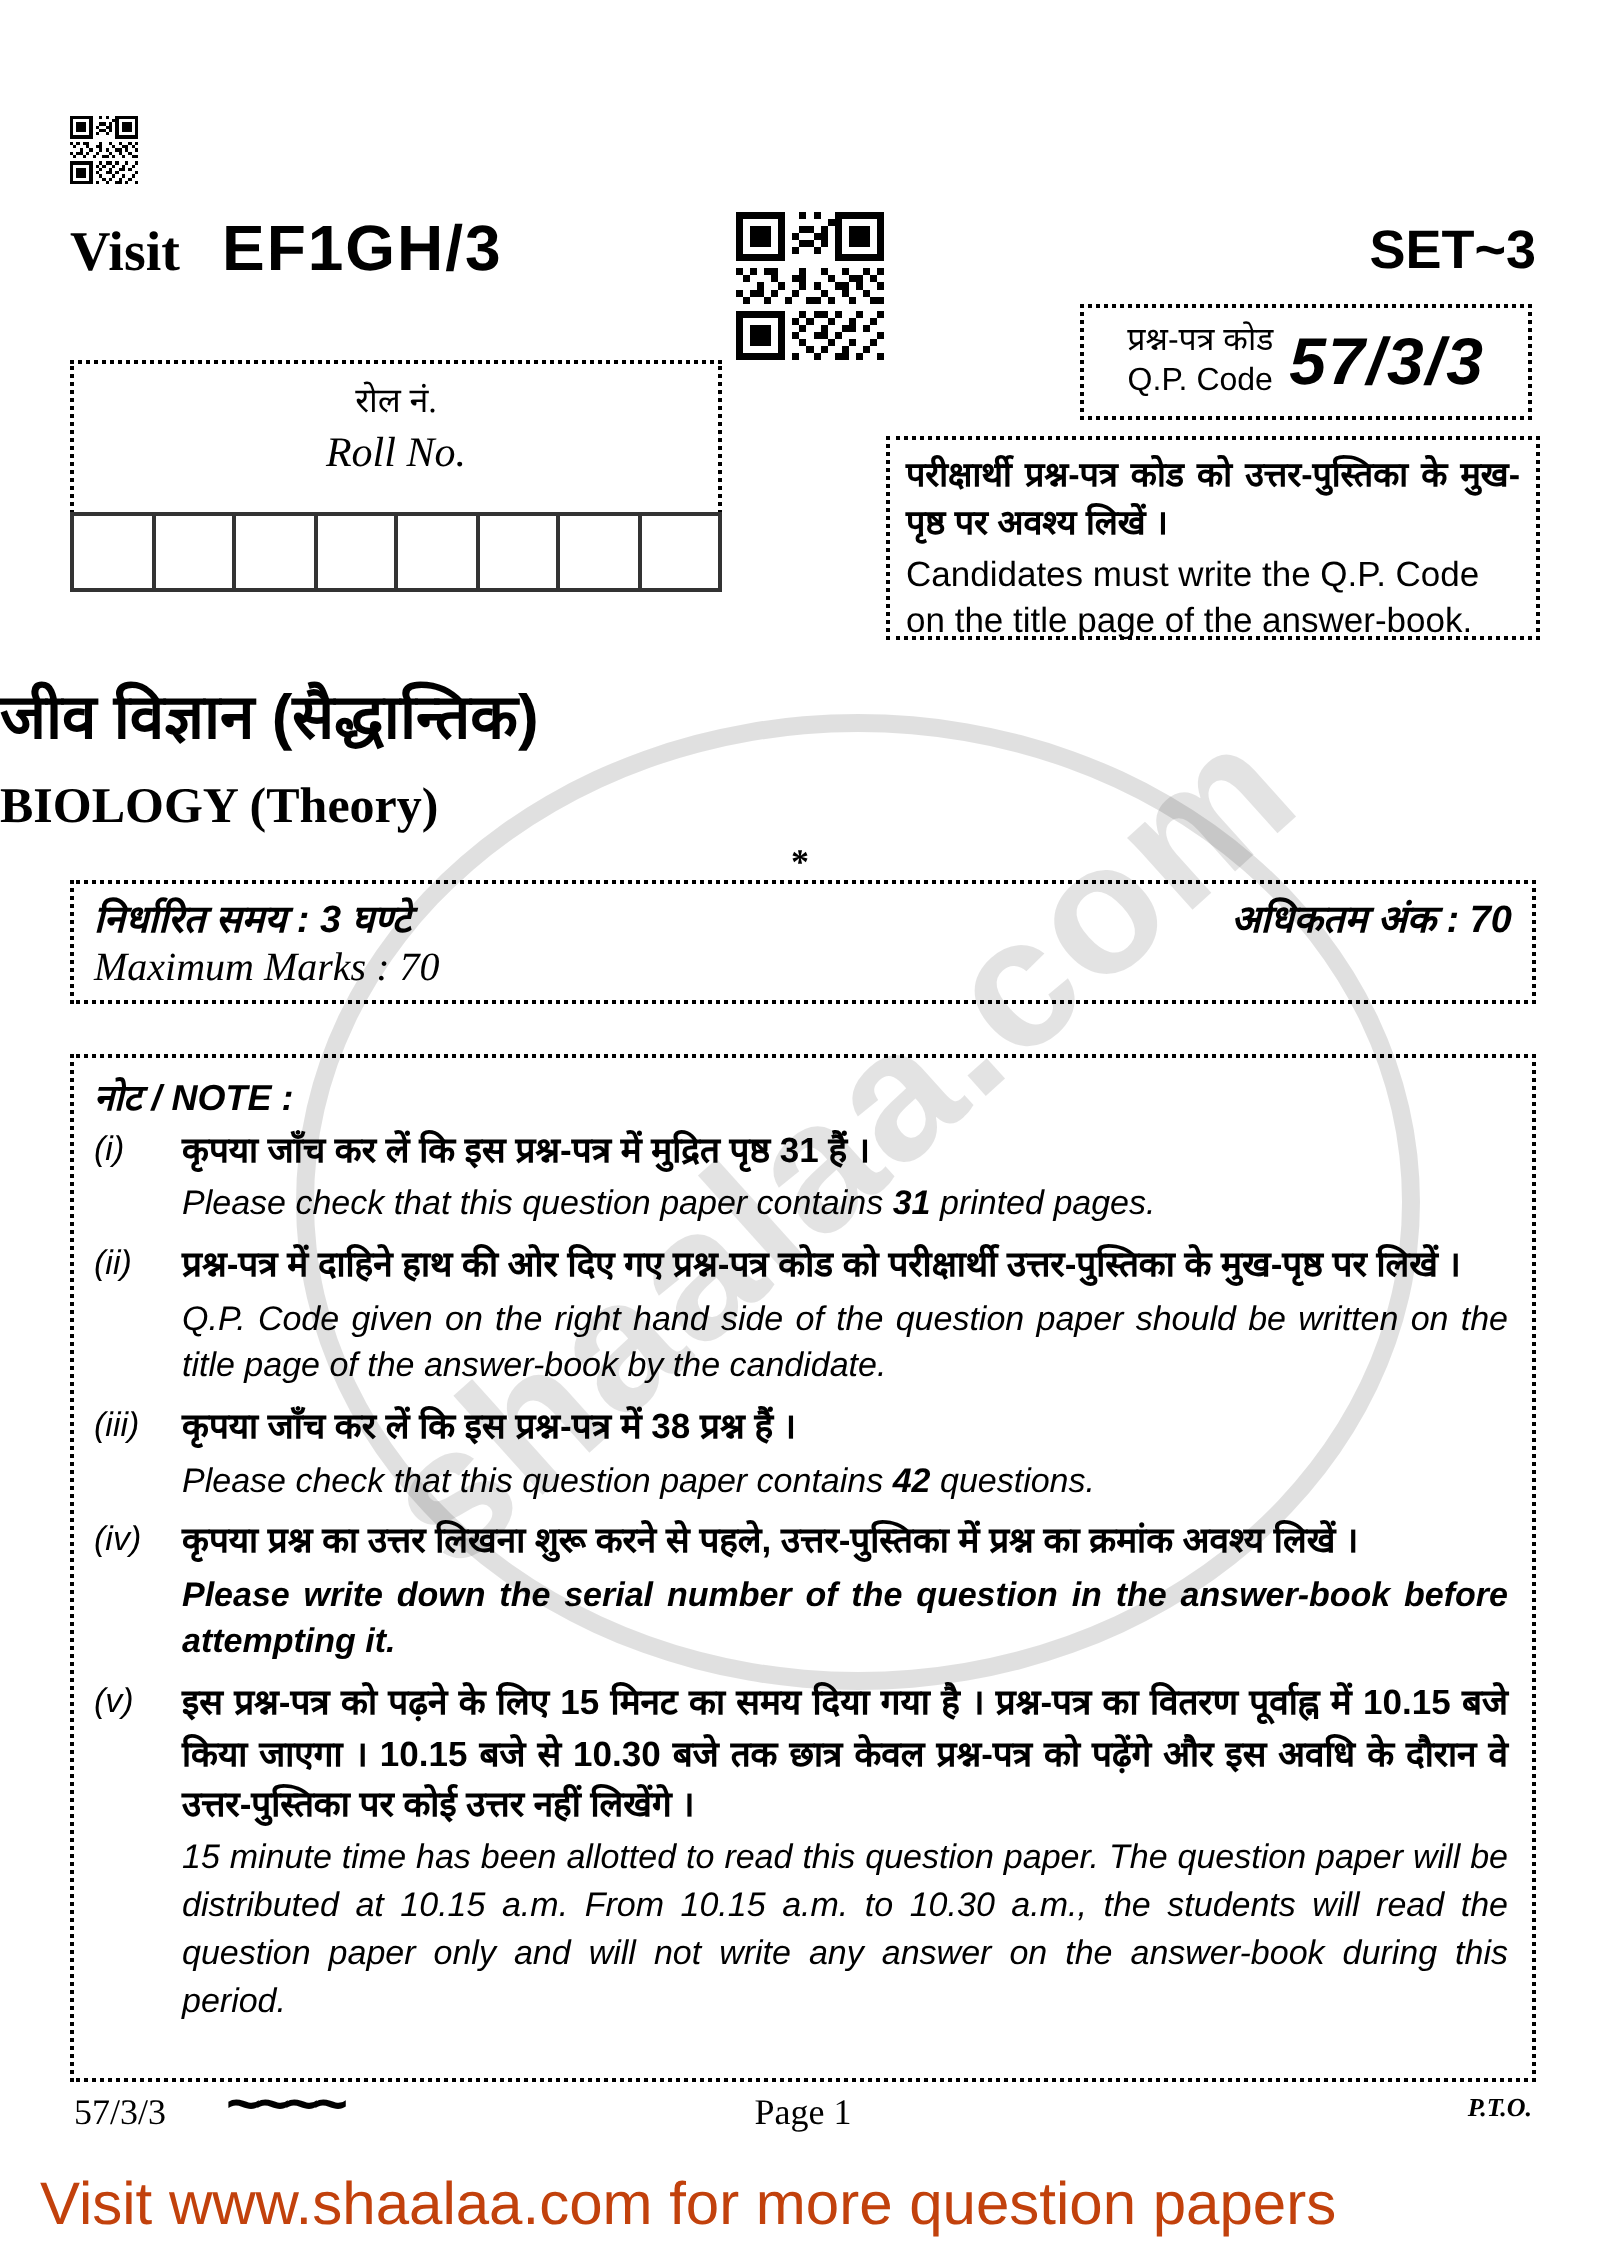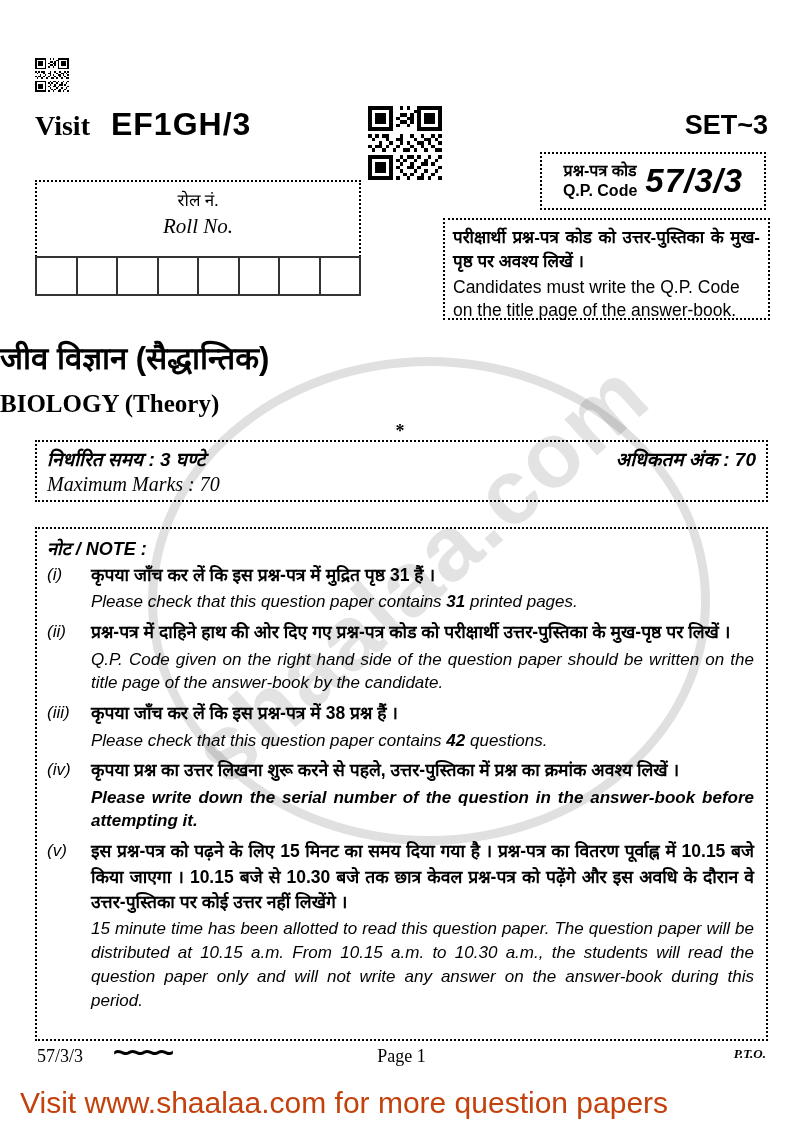--- a/index.html
+++ b/index.html
@@ -18,21 +18,21 @@
   
   .qr-small{position:absolute;left:35px;top:58px;width:34px;height:34px;}
   .series-line{position:absolute;left:35px;top:106px;white-space:nowrap;}
   .series-word{font-family:"Liberation Serif",serif;font-weight:bold;font-size:28px;}
   .series-code{font-size:32px;font-weight:bold;margin-left:21px;letter-spacing:1px;}
   .qr-big{position:absolute;left:368px;top:106px;width:74px;height:74px;}
   .set-label{position:absolute;right:32px;top:110px;font-size:27px;font-weight:bold;}
 
   .qp-box{position:absolute;left:540px;top:152px;width:222px;height:54px;
           border:2px dotted #000;display:flex;align-items:center;justify-content:center;gap:8px;background:transparent;}
-  .qp-labels{text-align:center;line-height:1.25;font-weight:bold;font-size:16px;}
+  .qp-labels{text-align:center;line-height:1.25;font-weight:normal;font-size:16px;}
   .qp-code{font-size:33px;font-weight:bold;font-style:italic;letter-spacing:1px;}
 
   .roll-box{position:absolute;left:35px;top:180px;width:322px;height:112px;border:2px dotted #000;}
   .roll-hi{text-align:center;font-family:"Liberation Serif",serif;font-size:17px;margin-top:6px;}
   .roll-en{text-align:center;font-family:"Liberation Serif",serif;font-style:italic;font-size:21px;margin-top:3px;}
   .roll-cells{position:absolute;left:-2px;right:-2px;bottom:-2px;height:38px;display:flex;
               border-top:2px solid #333;}
   .roll-cell{flex:1;border-right:2px solid #333;border-bottom:2px solid #333;background:transparent;}
   .roll-cell:first-child{border-left:2px solid #333;}
 

